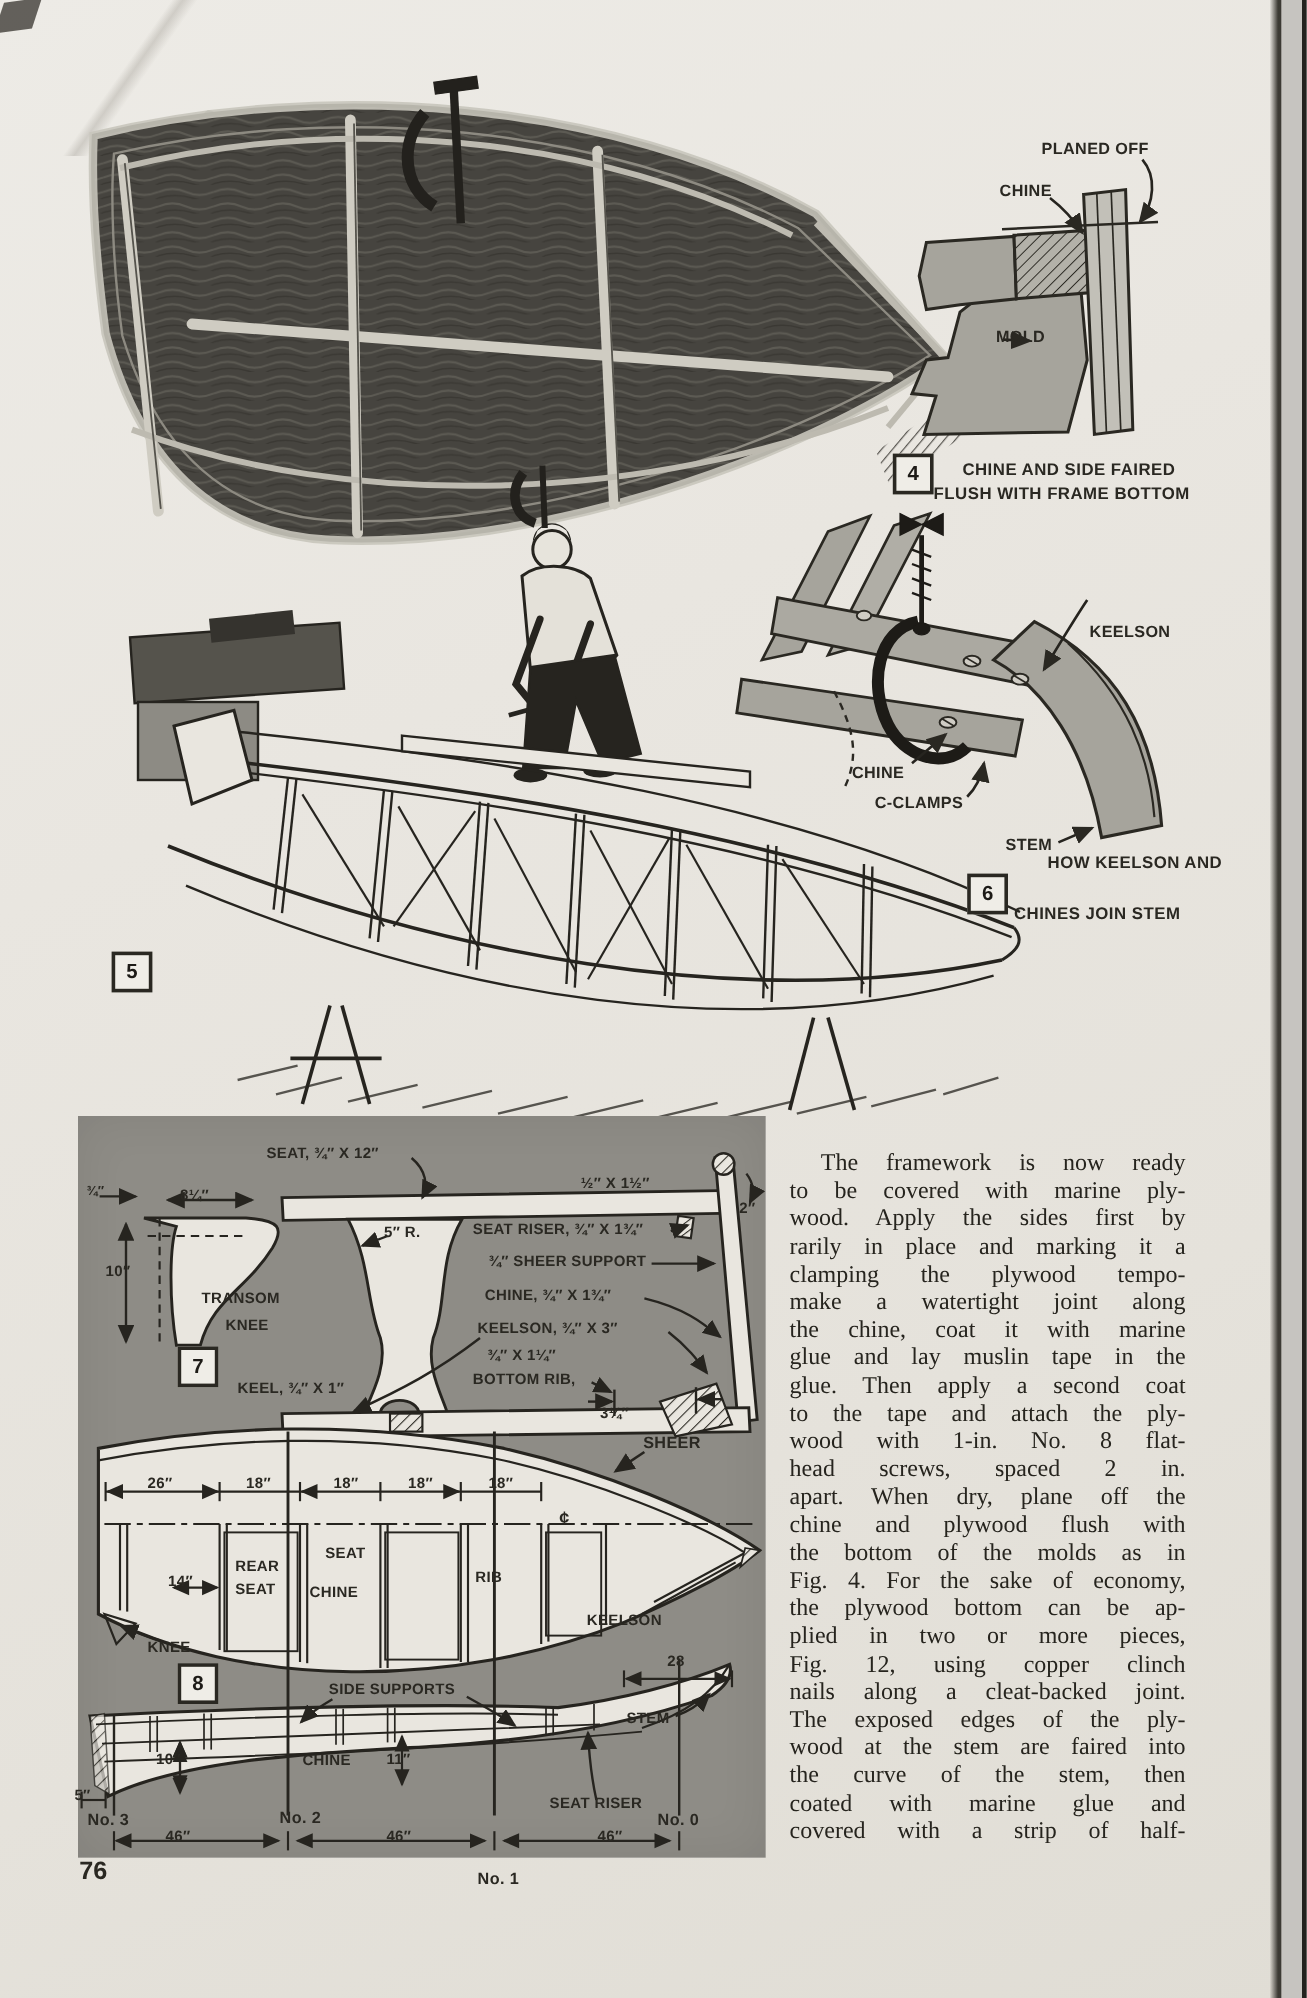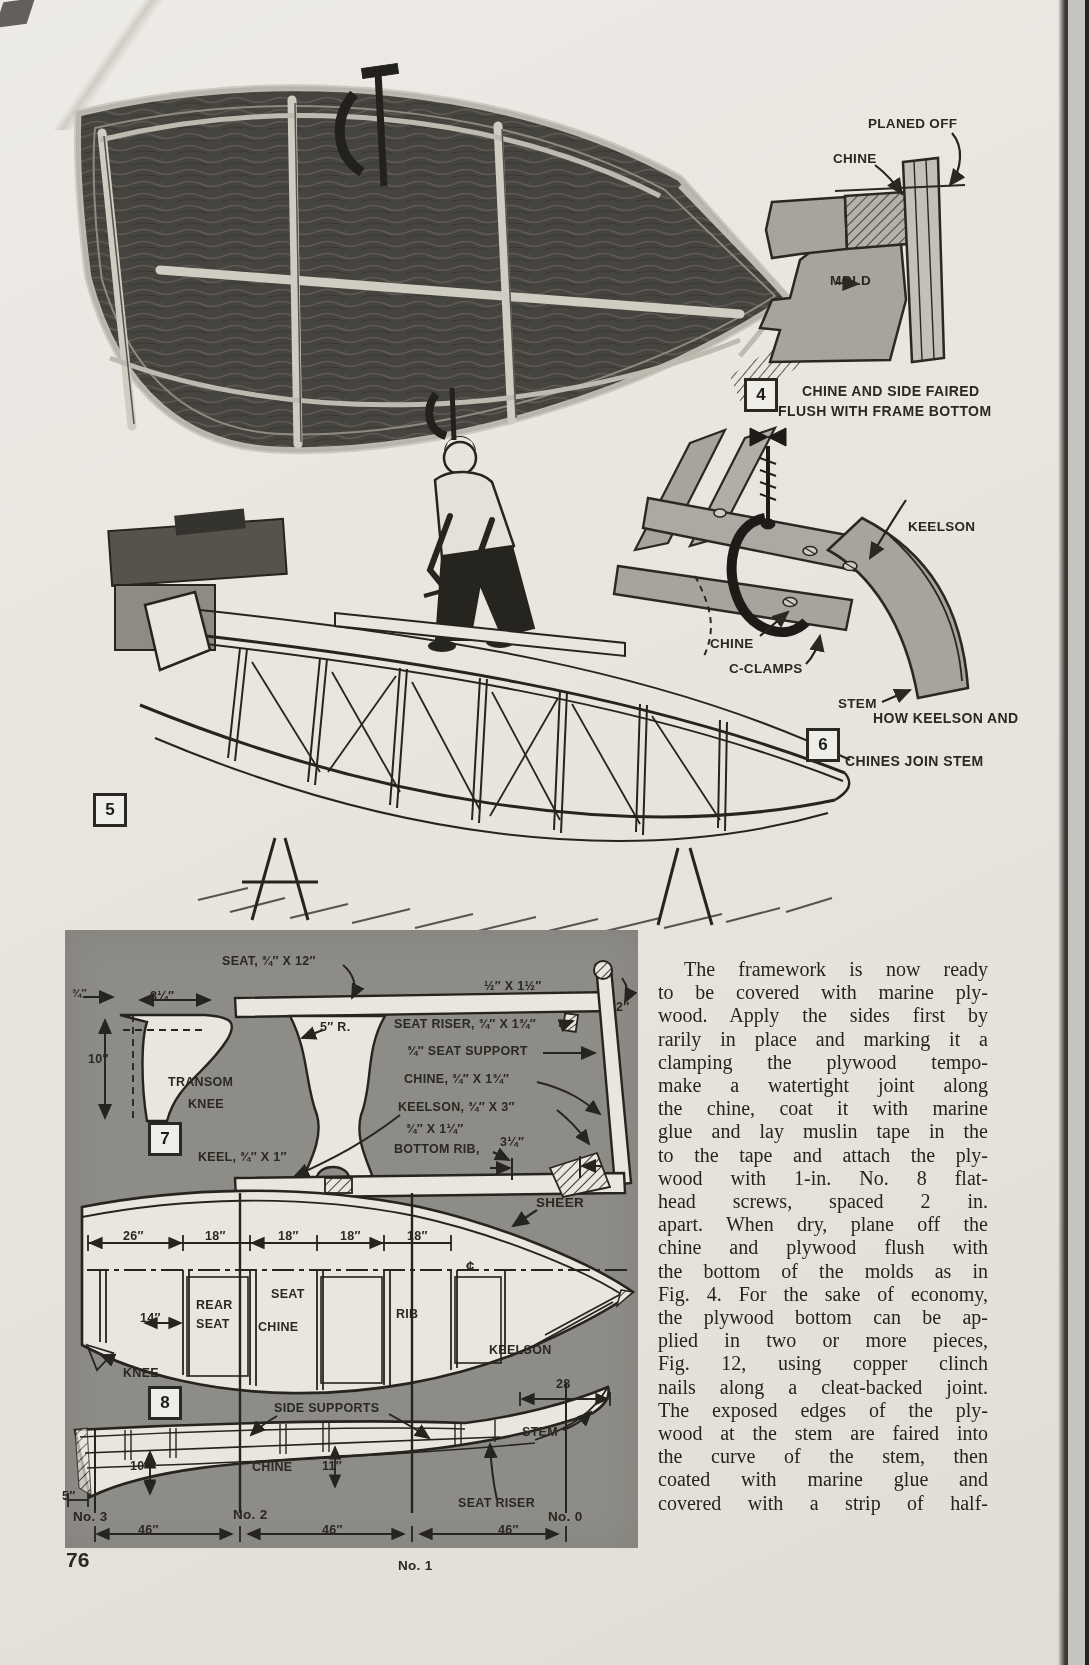--- a/index.html
+++ b/index.html
@@ -461,32 +461,32 @@
   <span class="cap" style="left:845px;top:754px;">CHINES JOIN STEM</span>
 
   <span class="lbl" style="left:222px;top:955px;">SEAT, ¾″ X 12″</span>
   <span class="lbl" style="left:72px;top:988px;font-size:11px;">¾″</span>
   <span class="lbl" style="left:150px;top:990px;">8¼″</span>
   <span class="lbl" style="left:88px;top:1053px;">10″</span>
   <span class="lbl" style="left:320px;top:1021px;">5″ R.</span>
   <span class="lbl" style="left:484px;top:980px;">½″ X 1½″</span>
   <span class="lbl" style="left:616px;top:1001px;">2″</span>
   <span class="lbl" style="left:394px;top:1018px;">SEAT RISER, ¾″ X 1¾″</span>
-  <span class="lbl" style="left:407px;top:1045px;">¾″ SEAT SUPPORT</span>
+  <span class="lbl" style="left:407px;top:1045px;">¾″ SHEER SUPPORT</span>
   <span class="lbl" style="left:404px;top:1073px;">CHINE, ¾″ X 1¾″</span>
   <span class="lbl" style="left:398px;top:1101px;">KEELSON, ¾″ X 3″</span>
   <span class="lbl" style="left:168px;top:1076px;">TRANSOM</span>
   <span class="lbl" style="left:188px;top:1098px;">KNEE</span>
   <div class="figbox" style="left:148px;top:1122px;">
       <span>7</span>
     </div>
   <span class="lbl" style="left:198px;top:1151px;">KEEL, ¾″ X 1″</span>
   <span class="lbl" style="left:394px;top:1143px;">BOTTOM RIB,</span>
   <span class="lbl" style="left:406px;top:1123px;">¾″ X 1¼″</span>
-  <span class="lbl" style="left:500px;top:1136px;">3¼″</span>
+  <span class="lbl" style="left:500px;top:1172px;">3¼″</span>
 
   <span class="lbl big" style="left:536px;top:1196px;">SHEER</span>
   <span class="lbl" style="left:123px;top:1230px;">26″</span>
   <span class="lbl" style="left:205px;top:1230px;">18″</span>
   <span class="lbl" style="left:278px;top:1230px;">18″</span>
   <span class="lbl" style="left:340px;top:1230px;">18″</span>
   <span class="lbl" style="left:407px;top:1230px;">18″</span>
   <span class="lbl" style="left:466px;top:1258px;font-size:15px;">¢</span>
   <span class="lbl" style="left:271px;top:1288px;">SEAT</span>
   <span class="lbl" style="left:196px;top:1299px;">REAR</span>
@@ -517,20 +517,21 @@
 
   <div class="article">
       <div class="tline">The framework is now ready</div>
       <div class="tline">to be covered with marine ply-</div>
       <div class="tline">wood. Apply the sides first by</div>
       <div class="tline">rarily in place and marking it a</div>
       <div class="tline">clamping the plywood tempo-</div>
       <div class="tline">make a watertight joint along</div>
       <div class="tline">the chine, coat it with marine</div>
       <div class="tline">glue and lay muslin tape in the</div>
+      <div class="tline">glue. Then apply a second coat</div>
       <div class="tline">to the tape and attach the ply-</div>
       <div class="tline">wood with 1-in. No. 8 flat-</div>
       <div class="tline">head screws, spaced 2 in.</div>
       <div class="tline">apart. When dry, plane off the</div>
       <div class="tline">chine and plywood flush with</div>
       <div class="tline">the bottom of the molds as in</div>
       <div class="tline">Fig. 4. For the sake of economy,</div>
       <div class="tline">the plywood bottom can be ap-</div>
       <div class="tline">plied in two or more pieces,</div>
       <div class="tline">Fig. 12, using copper clinch</div>

